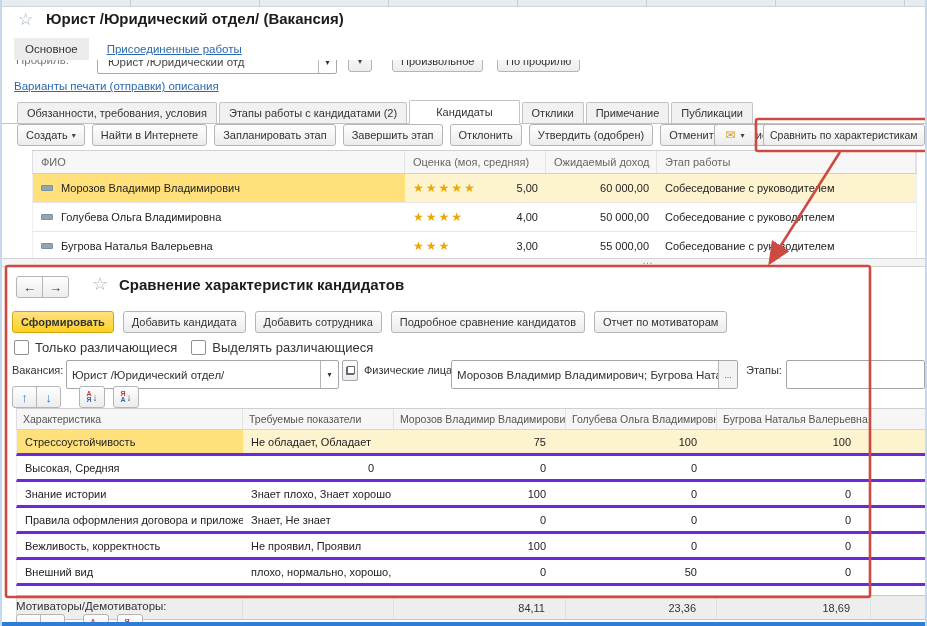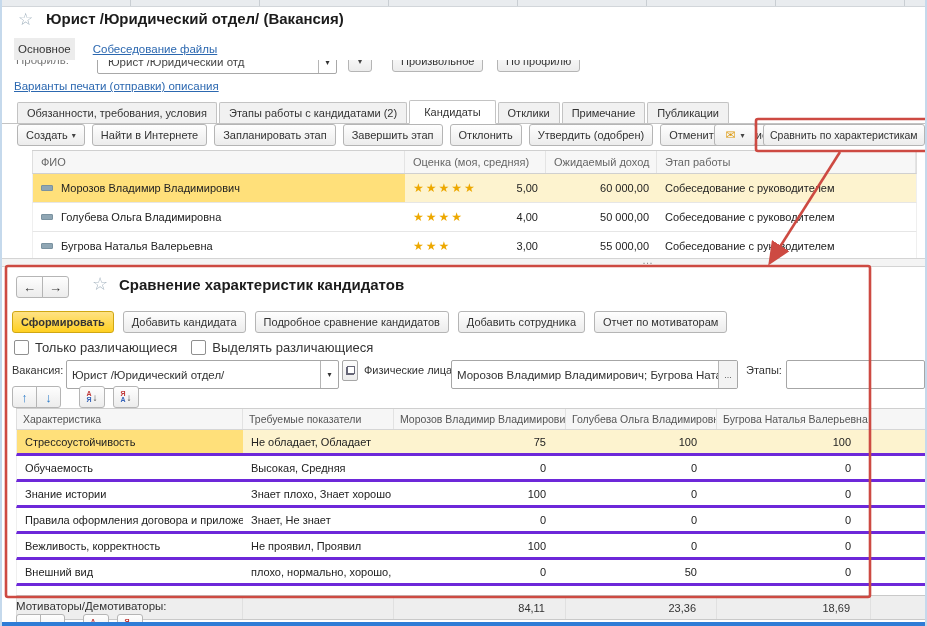--- a/index.html
+++ b/index.html
@@ -8,36 +8,36 @@
     background:#fff;border-left:2px solid #c5d9ec;border-right:2px solid #c5d9ec;
     font-family:"Liberation Sans",sans-serif;color:#333;
   }
   
   .top-strip{position:absolute;left:0;top:0;right:0;height:6px;border-bottom:1px solid #d2d6da;
     background:repeating-linear-gradient(90deg,#e9ecef 0 128px,#c9ced3 128px 129px);}
   
   .fav-star{position:absolute;left:16px;top:11px;font-size:17px;color:#9fb0bd;line-height:1;}
   .page-title{position:absolute;left:44px;top:10px;font-size:15px;font-weight:bold;color:#1c1c1c;}
   .nav-row{position:absolute;left:12px;top:38px;display:flex;align-items:center;gap:18px;}
-  .nav-main{background:#ececec;padding:5px 4px;font-size:11.5px;color:#333;}
+  .nav-main{background:#ececec;padding:5px 11px;font-size:11.5px;color:#333;}
   .nav-link{font-size:11.5px;color:#2c68b0;text-decoration:underline;cursor:pointer;}
   
   .clipped-row{position:absolute;left:0;top:60px;right:0;height:16px;overflow:hidden;}
   .clipped-row .clbl{position:absolute;left:14px;top:-6px;font-size:11.5px;color:#777;}
   .clip-field{position:absolute;left:95px;top:-10px;width:240px;height:24px;border:1px solid #a8a8a8;border-radius:2px;
     display:flex;align-items:center;font-size:11.5px;padding-left:5px;box-sizing:border-box;background:#fff;color:#444;}
   .clip-btn{position:absolute;top:-10px;height:24px;box-sizing:border-box;}
   .green-frag{color:#3d8f3d;}
   .print-link{position:absolute;left:12px;top:80px;font-size:11.5px;color:#2c68b0;text-decoration:underline;cursor:pointer;}
   
   .tabstrip{position:absolute;left:0;top:99px;right:0;height:24px;display:flex;align-items:flex-end;
     padding-left:15px;border-bottom:1px solid #c3c3c3;box-sizing:content-box;}
   .tab{font-size:11px;color:#333;background:#f1f1f1;border:1px solid #c3c3c3;border-bottom:none;
     border-radius:2px 2px 0 0;padding:4px 9px;margin-right:2px;cursor:pointer;white-space:nowrap;}
-  .tab.active{background:#fff;padding:5px 14px;margin-bottom:-1px;border-bottom:1px solid #fff;}
+  .tab.active{background:#fff;padding:5px 26px;margin-bottom:-1px;border-bottom:1px solid #fff;}
   
   .btn{display:inline-flex;align-items:center;gap:4px;height:22px;padding:0 8px;font-size:11px;color:#333;
     background:linear-gradient(#fefefe,#ececec);border:1px solid #b5b5b5;border-radius:3px;cursor:pointer;
     box-sizing:border-box;white-space:nowrap;}
   .btn.yellow{background:linear-gradient(#ffe285,#ffd021);border-color:#d0a713;font-weight:bold;}
   .toolbar{position:absolute;left:15px;top:124px;display:flex;gap:7px;}
   .caret{font-size:8px;color:#444;}
   .env-btn{position:absolute;left:712px;top:124px;width:42px;justify-content:center;gap:5px;}
   .env-glyph{color:#dd9a10;font-size:12px;}
   .compare-btn{position:absolute;left:761px;top:124px;font-size:10.5px;padding:0 6px;}
@@ -114,21 +114,21 @@
 
 <div id="root">
 
   <div class="top-strip"></div>
 
   <span class="fav-star">☆</span>
   <div class="page-title">Юрист /Юридический отдел/ (Вакансия)</div>
 
   <div class="nav-row">
     <div class="nav-main">Основное</div>
-    <a class="nav-link">Собеседование файлы</a>
+    <a class="nav-link">Присоединенные работы</a>
   </div>
 
   <div class="clipped-row">
     <span class="clbl">Профиль:</span>
     <div class="clip-field">
       <span class="fval">Юрист /Юридический отд</span>
       <span class="combo-caret">▾</span>
     </div>
     <div class="clip-btn btn" style="left:346px;width:24px;justify-content:center;">
         <span class="caret">▾</span>
@@ -222,22 +222,22 @@
     <div class="btn">
         <span>→</span>
       </div>
   </div>
   <span class="pnl-star">☆</span>
   <div class="pnl-title">Сравнение характеристик кандидатов</div>
 
   <div class="pnl-actions">
     <div class="btn yellow">Сформировать</div>
     <div class="btn">Добавить кандидата</div>
+    <div class="btn">Добавить сотрудника</div>
     <div class="btn">Подробное сравнение кандидатов</div>
-    <div class="btn">Добавить сотрудника</div>
     <div class="btn">Отчет по мотиваторам</div>
   </div>
 
   <div class="chk-row">
     <div class="chk">
         <span class="box"></span>
         <span>Только различающиеся</span>
       </div>
     <div class="chk">
         <span class="box"></span>
@@ -299,21 +299,20 @@
     </div>
     <div class="g6 cmp-row sel">
       <div class="cc c1">Стрессоустойчивость</div>
       <div class="cc cr">Не обладает, Обладает</div>
       <div class="cc cr vv">75</div>
       <div class="cc cr vv">100</div>
       <div class="cc cr vv">100</div>
       <div class="cc cr"></div>
     </div>
     <div class="g6 cmp-row">
-      <div class="cc">Обучаемость</div>
       <div class="cc">Высокая, Средняя</div>
       <div class="cc vv">0</div>
       <div class="cc vv">0</div>
       <div class="cc vv">0</div>
       <div class="cc"></div>
     </div>
     <div class="g6 cmp-row">
       <div class="cc">Знание истории</div>
       <div class="cc">Знает плохо, Знает хорошо</div>
       <div class="cc vv">100</div>

